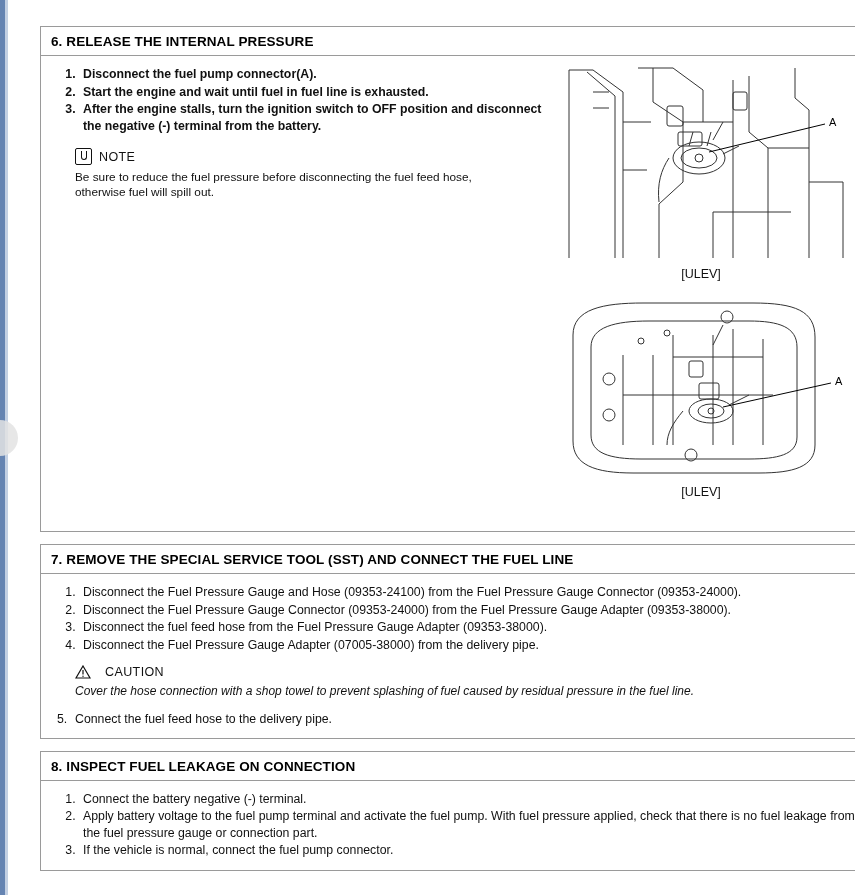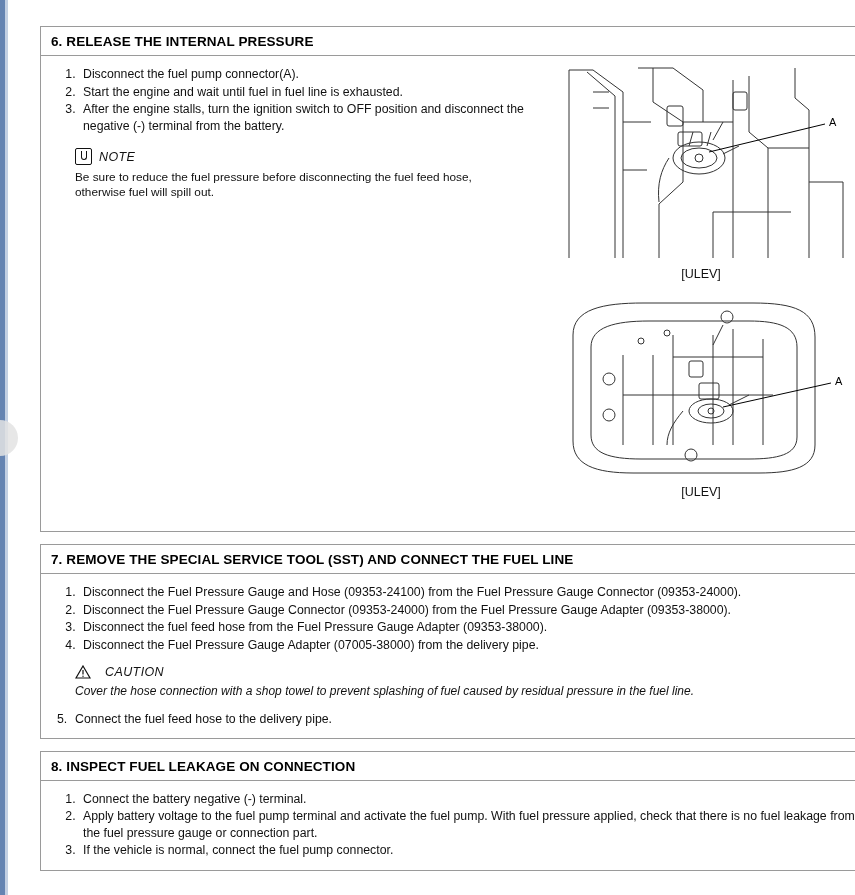--- a/index.html
+++ b/index.html
@@ -121,21 +121,20 @@
   .note-icon::after {
     content: "";
     position: absolute;
     left: 5px; top: 2px;
     width: 4px; height: 8px;
     border: 1.2px solid #111;
     border-top: none;
     border-radius: 0 0 3px 3px;
   }
   .note-label {
-    font-style: italic;
     font-size: 12.5px;
     letter-spacing: .4px;
   }
   .note-text {
     font-size: 11.8px;
     line-height: 15px;
     max-width: 430px;
     color: #111;
   }
   .caution-head {
@@ -203,21 +202,21 @@
   <div class="right-knob">
     <span>›</span>
   </div>
 
   <div class="content">
 
     <div class="section">
       <div class="section-header">6. RELEASE THE INTERNAL PRESSURE</div>
       <div class="section-body sec6-body">
 
-        <ol class="steps" style="max-width:470px;">
+        <ol class="steps" style="max-width:470px;font-weight:bold;">
           <li>Disconnect the fuel pump connector(A).</li>
           <li>Start the engine and wait until fuel in fuel line is exhausted.</li>
           <li>After the engine stalls, turn the ignition switch to OFF position and disconnect the negative (-) terminal from the battery.</li>
         </ol>
 
         <div class="note-box">
           <div class="note-head">
             <span class="note-icon"></span>
             <span class="note-label">NOTE</span>
           </div>

